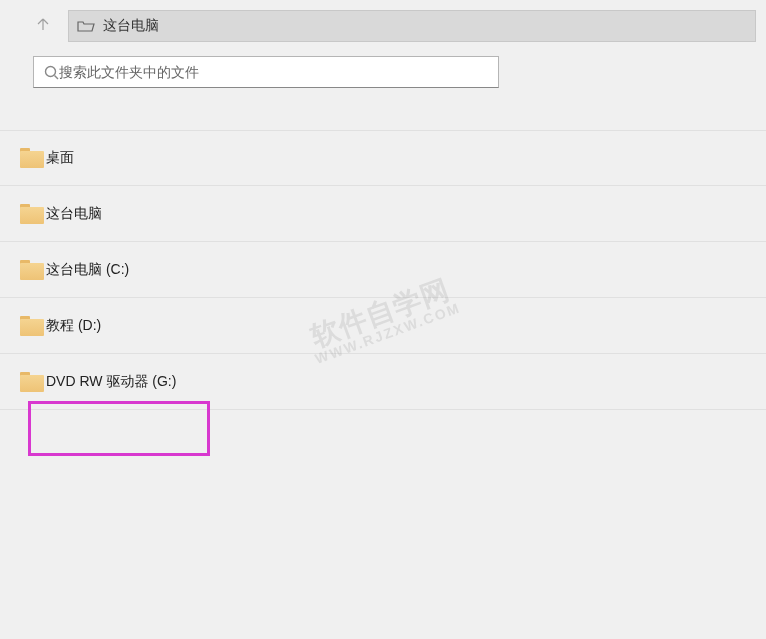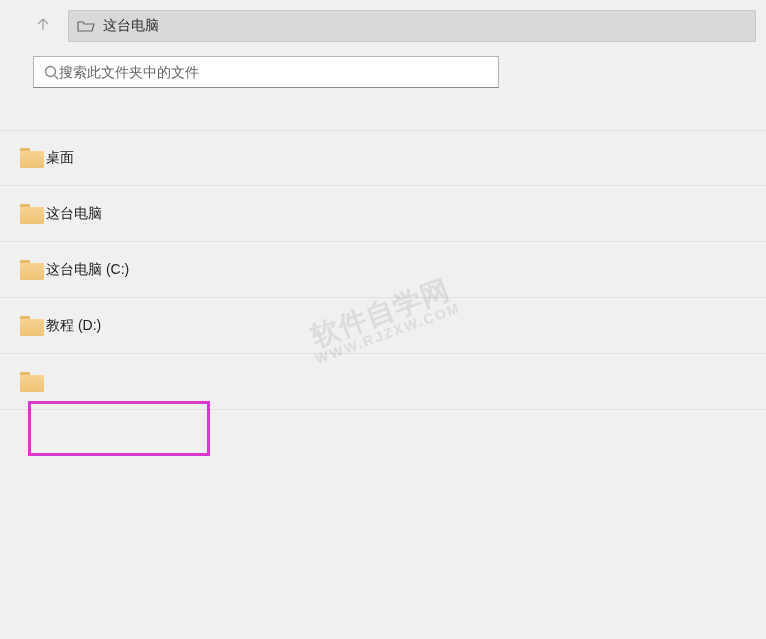--- a/index.html
+++ b/index.html
@@ -214,20 +214,21 @@
         <div class="tab"></div>
         <div class="body"></div>
       </div>
       <span class="file-label">教程 (D:)</span>
     </div>
     <div class="file-item">
       <div class="folder-icon">
         <div class="tab"></div>
         <div class="body"></div>
       </div>
+      <span class="file-label">DVD RW 驱动器 (G:)</span>
     </div>
   </div>
 
 <div class="highlight-box" id="highlight-box" style="top: 401px; left: 28px; width: 182px; height: 55px;"></div>
 
 <div class="watermark">
   <span>软件自学网</span>
   <span class="sub">WWW.RJZXW.COM</span>
 </div>
 

